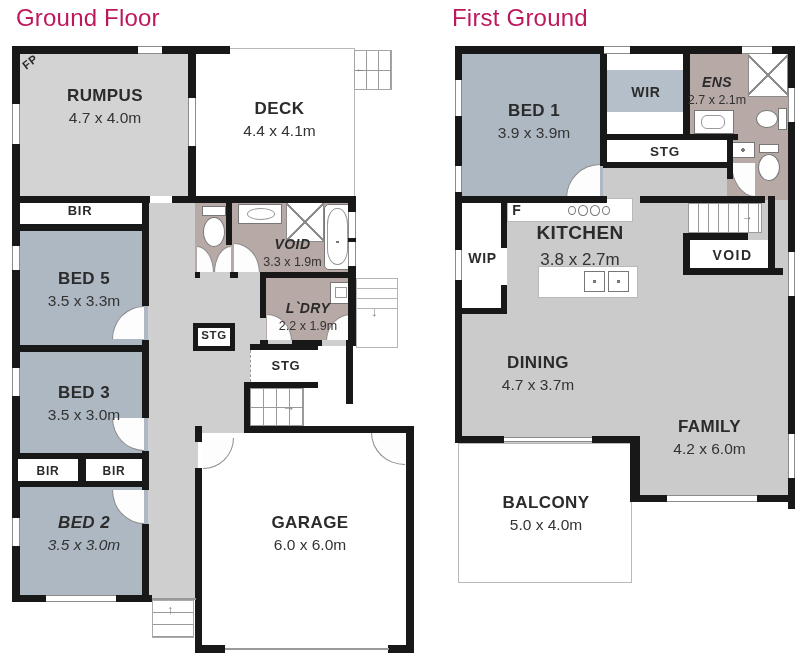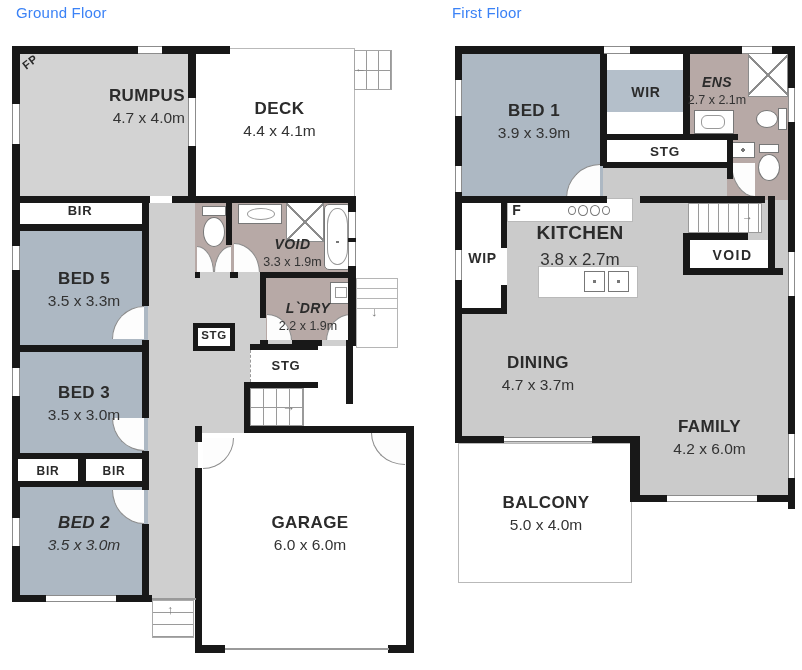--- a/index.html
+++ b/index.html
@@ -10,21 +10,21 @@
   .wall{position:absolute;background:#181818;}
   .gap{position:absolute;background:#fff;}
   .thin{position:absolute;background:#fff;border:1px solid #a5a5a5;box-sizing:border-box;}
   .winh{position:absolute;background:#fff;border-top:1.5px solid #8c8c8c;border-bottom:1.5px solid #8c8c8c;box-sizing:border-box;}
   .winv{position:absolute;background:#fff;border-left:1.5px solid #8c8c8c;border-right:1.5px solid #8c8c8c;box-sizing:border-box;}
   .arc{position:absolute;box-sizing:border-box;background:#fdfdfd;}
   .arc.tl{border-top:1.4px solid #8c8c8c;border-left:1.4px solid #8c8c8c;border-top-left-radius:100%;}
   .arc.tr{border-top:1.4px solid #8c8c8c;border-right:1.4px solid #8c8c8c;border-top-right-radius:100%;}
   .arc.bl{border-bottom:1.4px solid #8c8c8c;border-left:1.4px solid #8c8c8c;border-bottom-left-radius:100%;}
   .arc.br{border-bottom:1.4px solid #8c8c8c;border-right:1.4px solid #8c8c8c;border-bottom-right-radius:100%;}
-  .floor-title{position:absolute;font-size:15px;color:#3b82f6;font-weight:400;letter-spacing:.2px;}
+  .floor-title{position:absolute;font-size:24px;color:#be185d;font-weight:400;letter-spacing:.2px;}
   .rl{position:absolute;display:flex;flex-direction:column;align-items:center;color:#2b2b2b;text-align:center;line-height:1.25;}
   .rl .nm{font-weight:700;font-size:17px;letter-spacing:.4px;}
   .rl .dm{font-size:15.5px;font-weight:400;margin-top:2px;color:#333;}
   .rl.sm .nm{font-size:14px;font-style:italic;}
   .rl.sm .dm{font-size:12.5px;margin-top:1px;}
   .rl.lg .nm{font-size:19px;}
   .rl.lg .dm{font-size:17px;margin-top:4px;}
   .mini{position:absolute;color:#2b2b2b;font-weight:700;font-size:12px;letter-spacing:.7px;text-align:center;}
   .stairs{position:absolute;background:#fff;border:1px solid #9a9a9a;box-sizing:border-box;}
   .arrow{position:absolute;color:#7a7a7a;font-size:13px;line-height:1;font-weight:400;}
@@ -143,21 +143,21 @@
     <div class="winv" style="left:12px;top:518px;width:8px;height:28px;"></div>
     <div class="winh" style="left:46px;top:595px;width:70px;height:7px;"></div>
     <div class="winv" style="left:348px;top:212px;width:8px;height:26px;"></div>
     <div class="winv" style="left:348px;top:242px;width:8px;height:24px;"></div>
     <div class="winv" style="left:188px;top:98px;width:8px;height:48px;"></div>
 
     <div class="stgbox" style="left:193px;top:323px;width:42px;height:28px;"></div>
 
     <div class="floor-title" style="left:16px;top:4px;">Ground Floor</div>
     <div class="mini" style="left:22px;top:56px;transform:rotate(-38deg);font-size:11.5px;font-weight:600;">FP</div>
-    <div class="rl" style="left:25px;top:85px;width:160px;align-items:flex-end;">
+    <div class="rl" style="left:25px;top:85px;width:160px;">
       <span class="nm">RUMPUS</span>
       <span class="dm">4.7 x 4.0m</span>
     </div>
     <div class="rl" style="left:212px;top:98px;width:135px;">
       <span class="nm">DECK</span>
       <span class="dm">4.4 x 4.1m</span>
     </div>
     <div class="mini" style="left:40px;top:203px;width:80px;font-size:13px;">BIR</div>
     <div class="rl" style="left:22px;top:268px;width:124px;">
       <span class="nm">BED 5</span>
@@ -261,21 +261,21 @@
     <div class="winh" style="left:742px;top:46px;width:30px;height:8px;"></div>
     <div class="winv" style="left:455px;top:80px;width:7px;height:36px;"></div>
     <div class="winv" style="left:455px;top:166px;width:7px;height:26px;"></div>
     <div class="winv" style="left:455px;top:250px;width:7px;height:30px;"></div>
     <div class="winv" style="left:788px;top:88px;width:7px;height:34px;"></div>
     <div class="winv" style="left:788px;top:252px;width:7px;height:44px;"></div>
     <div class="winv" style="left:788px;top:434px;width:7px;height:44px;"></div>
     <div class="winh" style="left:667px;top:495px;width:90px;height:7px;"></div>
     <div class="winh" style="left:504px;top:437px;width:88px;height:5px;"></div>
 
-    <div class="floor-title" style="left:452px;top:4px;">First Floor</div>
+    <div class="floor-title" style="left:452px;top:4px;">First Ground</div>
     <div class="rl" style="left:464px;top:100px;width:140px;">
       <span class="nm">BED 1</span>
       <span class="dm">3.9 x 3.9m</span>
     </div>
     <div class="mini" style="left:607px;top:84px;width:78px;font-size:14px;">WIR</div>
     <div class="rl sm" style="left:668px;top:74px;width:98px;">
       <span class="nm">ENS</span>
       <span class="dm">2.7 x 2.1m</span>
     </div>
     <div class="mini" style="left:603px;top:144px;width:124px;font-size:13.5px;">STG</div>

